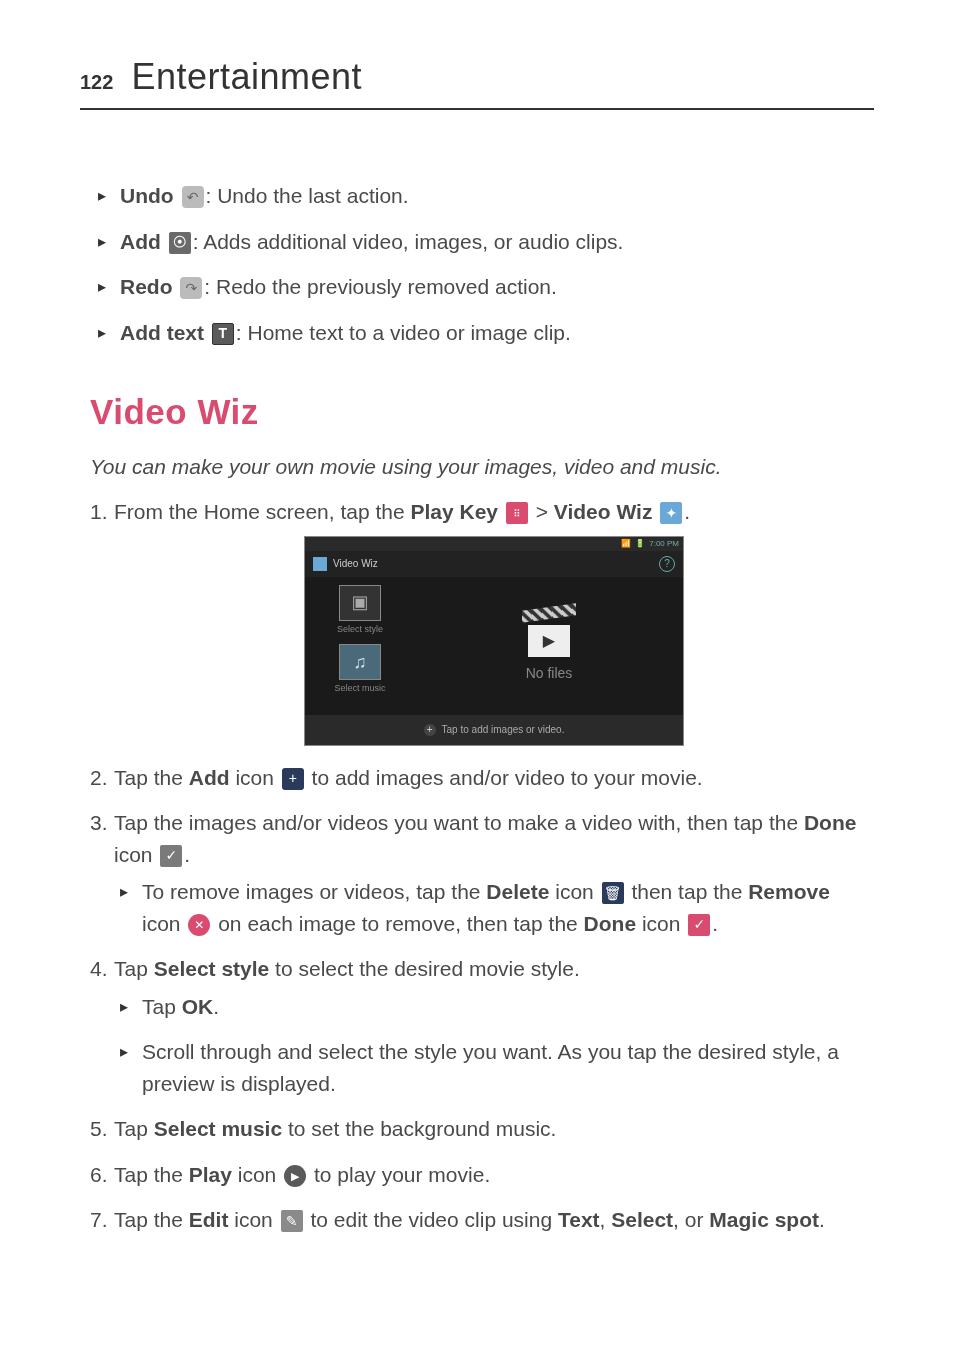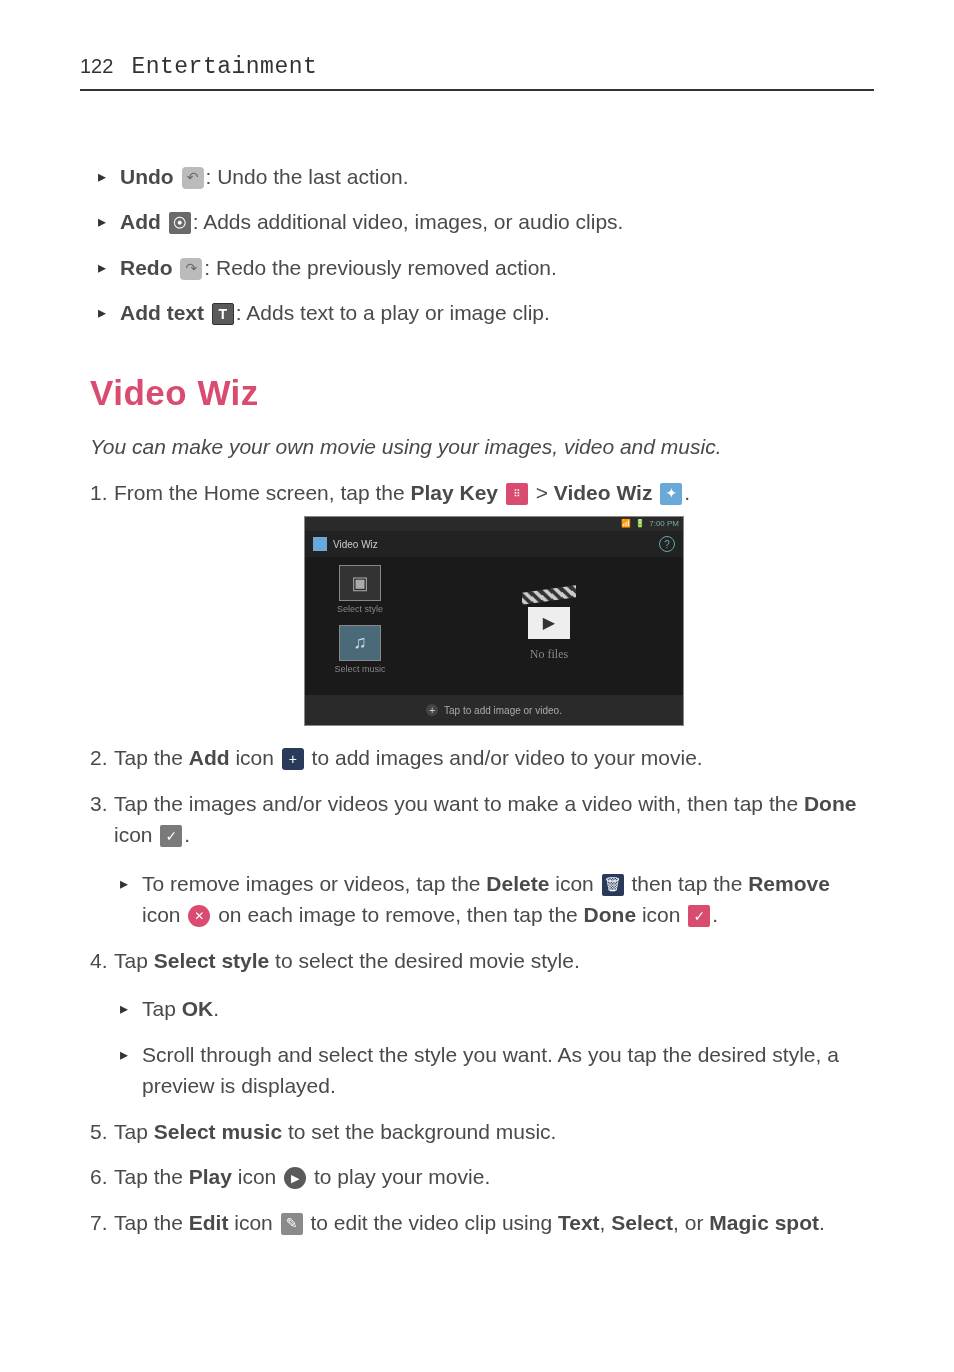--- a/index.html
+++ b/index.html
@@ -14,31 +14,30 @@
       line-height: 1.5;
     }
     .header {
       display: flex;
       align-items: baseline;
       border-bottom: 2px solid #333;
       padding-bottom: 4px;
       margin-bottom: 70px;
     }
     .page-num {
-      font-weight: normal;
+      font-weight: bold;
       font-size: 20px;
       color: #333;
       margin-right: 18px;
     }
     .section-title {
-      font-size: 23px;
+      font-size: 36px;
       color: #333;
       font-weight: 400;
       letter-spacing: 0.5px;
-      font-family: Liberation Mono, monospace;
     }
     .content { padding-left: 10px; }
     .bullet-list { list-style: none; padding-left: 30px; }
     .bullet-list li { margin-bottom: 14px; position: relative; }
     .bullet-list li::before {
       content: "▸";
       position: absolute;
       left: -22px;
       color: #333;
       font-size: 16px;
@@ -49,21 +48,21 @@
       color: #d94b6f;
       font-size: 35px;
       font-weight: 600;
       margin-top: 38px;
       margin-bottom: 12px;
       letter-spacing: 0.5px;
     }
     .ol { list-style: none; padding-left: 0; }
     .ol > li { margin-bottom: 14px; padding-left: 24px; position: relative; }
     .ol-num { position: absolute; left: 0; }
-    .sub-bullet { list-style: none; padding-left: 28px; margin-top: 17px; }
+    .sub-bullet { list-style: none; padding-left: 28px; margin-top: 6px; }
     .sub-bullet > li { margin-bottom: 14px; position: relative; }
     .sub-bullet > li::before {
       content: "▸";
       position: absolute;
       left: -22px;
       color: #333;
       font-size: 16px;
       top: 4px;
     }
     .icon {
@@ -108,21 +107,21 @@
     .ss-vw-icon { width:14px;height:14px;background:#6aa8d8; }
     .ss-help { width:16px;height:16px;border:1px solid #6aa; border-radius:50%; display:flex;align-items:center;justify-content:center;color:#6aa;font-size:10px; }
     .ss-body { flex:1; display:flex; }
     .ss-left { width:110px; background:#1a1a1a; display:flex; flex-direction:column; align-items:center; padding:8px 0; gap:2px;}
     .ss-tile { width:42px;height:36px;background:#333;border:1px solid #888;display:flex;align-items:center;justify-content:center;font-size:18px;color:#aaa; }
     .ss-tile.music { background:#4a6a7a; color:#cde; }
     .ss-label { color:#888; font-size:9px; margin-bottom:6px; }
     .ss-right { flex:1; display:flex; flex-direction:column; align-items:center; justify-content:center; gap:6px; }
     .ss-clapper { width:54px;height:12px;background:linear-gradient(45deg,#ccc 25%,#333 25%,#333 50%,#ccc 50%,#ccc 75%,#333 75%);background-size:10px 10px;transform:skewY(-8deg); }
     .ss-playbox { width:42px;height:32px;background:#eee;display:flex;align-items:center;justify-content:center;color:#333;font-size:16px; }
-    .ss-nofiles { color:#888; font-size:12px;font-family:Liberation Serif, serif; }
+    .ss-nofiles { color:#888; font-size:14px; }
     .ss-footer { height:30px; background:#2a2a2a; display:flex; align-items:center; justify-content:center; gap:6px; color:#aaa; font-size:10px; }
     .ss-plus { width:12px;height:12px;border-radius:50%;background:#444;color:#ccc;display:flex;align-items:center;justify-content:center;font-size:10px; }
   </style>
 </head>
 <body>
 
 <div class="header">
   <span class="page-num">122</span>
   <span class="section-title">Entertainment</span>
 </div>
@@ -137,21 +136,21 @@
     <li>
       <span class="bold">Add</span>
       <span class="icon icon-add-clip">⦿</span><span>: Adds additional video, images, or audio clips.</span>
     </li>
     <li>
       <span class="bold">Redo</span>
       <span class="icon icon-redo">↷</span><span>: Redo the previously removed action.</span>
     </li>
     <li>
       <span class="bold">Add text</span>
-      <span class="icon icon-add-text">T</span><span>: Adds text to a play or image clip.</span>
+      <span class="icon icon-add-text">T</span><span>: Home text to a video or image clip.</span>
     </li>
   </ul>
 
   <h2 class="h2">Video Wiz</h2>
   <p style="margin-bottom:14px;font-style:italic;">You can make your own movie using your images, video and music.</p>
 
   <ol class="ol">
     <li>
       <span class="ol-num">1.</span>
       <span>From the Home screen, tap the </span><span class="bold">Play Key</span>
@@ -179,21 +178,21 @@
             <div class="ss-label">Select music</div>
           </div>
           <div class="ss-right">
             <div class="ss-clapper"></div>
             <div class="ss-playbox">▶</div>
             <div class="ss-nofiles">No files</div>
           </div>
         </div>
         <div class="ss-footer">
           <span class="ss-plus">+</span>
-          <span>Tap to add image or video.</span>
+          <span>Tap to add images or video.</span>
         </div>
       </div>
     </li>
 
     <li>
       <span class="ol-num">2.</span>
       <span>Tap the </span><span class="bold">Add</span><span> icon </span><span class="icon icon-plus">+</span><span> to add images and/or video to your movie.</span>
     </li>
 
     <li>

